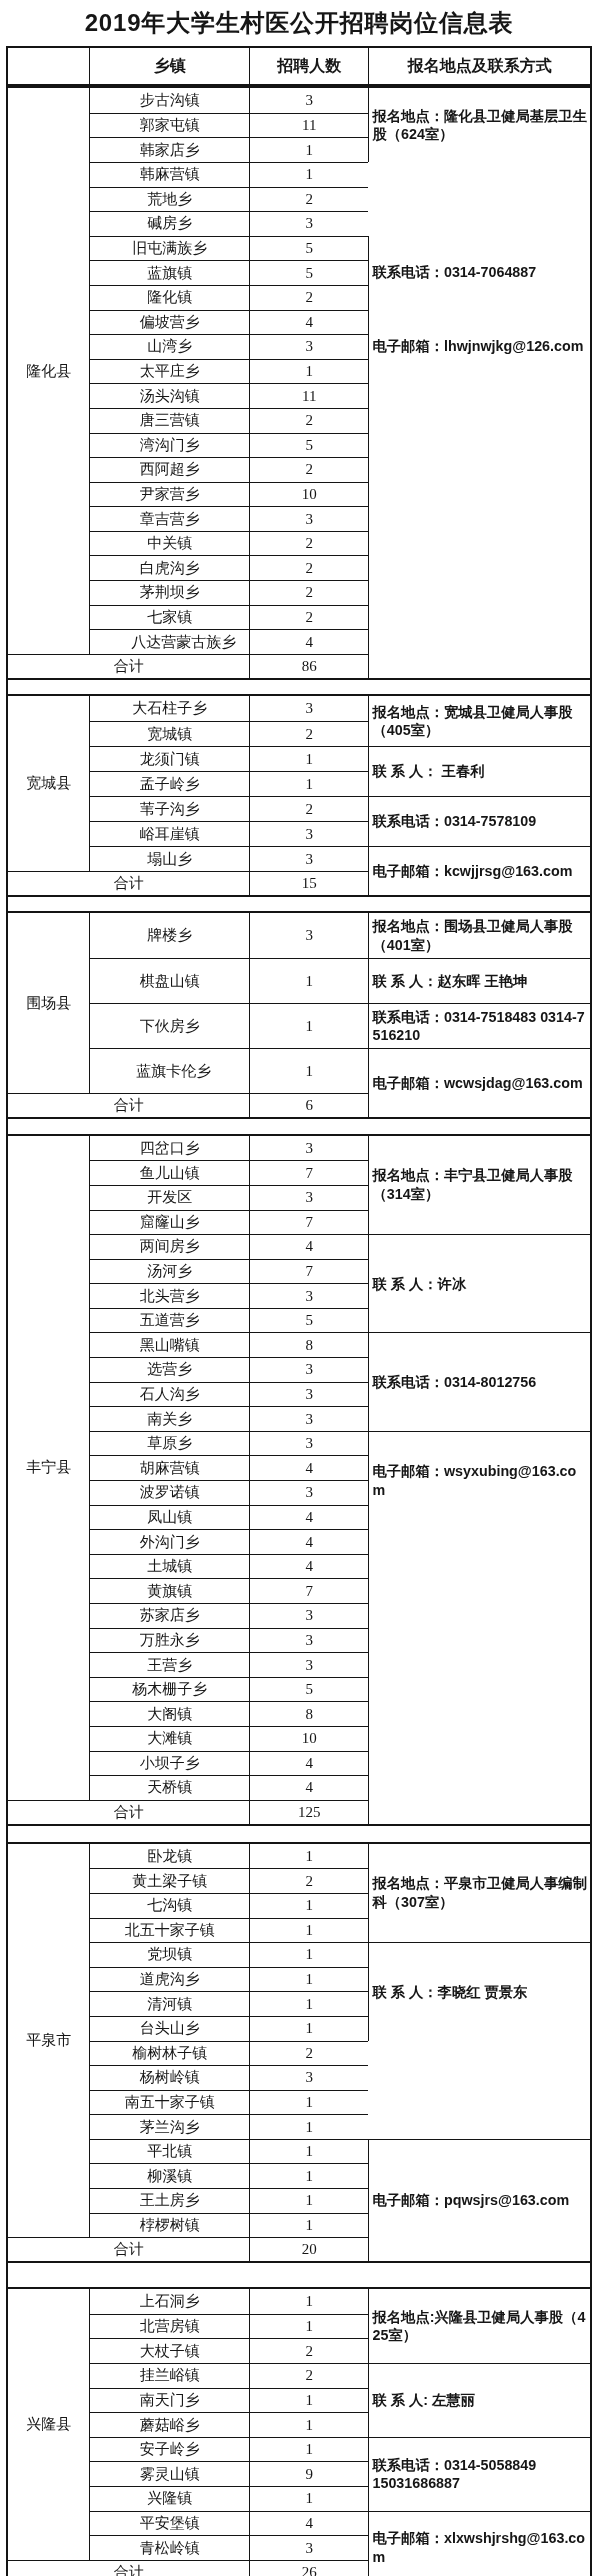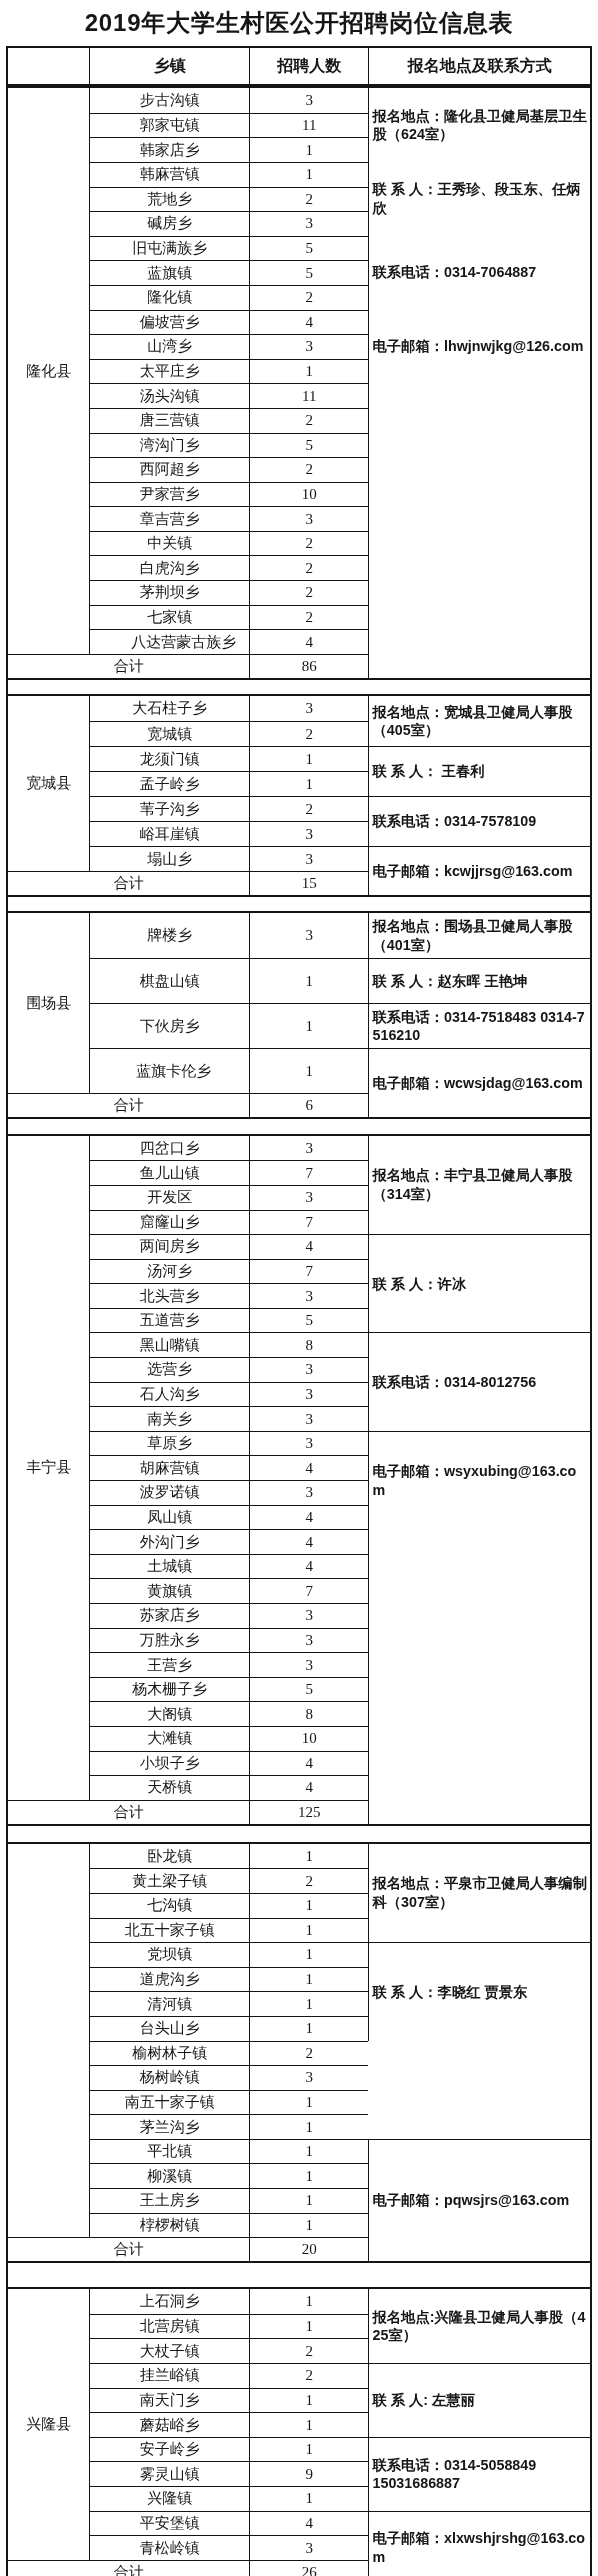--- a/index.html
+++ b/index.html
@@ -75,21 +75,20 @@
         <div class="cell count bl bt" style="grid-area: 19 / 3 / 20;">2</div>
         <div class="cell town bl bt" style="grid-area: 20 / 2 / 21;">白虎沟乡</div>
         <div class="cell count bl bt" style="grid-area: 20 / 3 / 21;">2</div>
         <div class="cell town bl bt" style="grid-area: 21 / 2 / 22;">茅荆坝乡</div>
         <div class="cell count bl bt" style="grid-area: 21 / 3 / 22;">2</div>
         <div class="cell town bl bt" style="grid-area: 22 / 2 / 23;">七家镇</div>
         <div class="cell count bl bt" style="grid-area: 22 / 3 / 23;">2</div>
         <div class="cell town bl bt" style="grid-area: 23 / 2 / 24; padding-left: 28px;">八达营蒙古族乡</div>
         <div class="cell count bl bt" style="grid-area: 23 / 3 / 24;">4</div>
         <div class="cell contact bl" style="grid-area: 1 / 4 / 4;">报名地点：隆化县卫健局基层卫生股（624室）</div>
-        <div class="cell contact bl" style="grid-area: 4 / 4 / 7;">联 系 人：王秀珍、段玉东、任炳欣</div>
         <div class="cell contact bl" style="grid-area: 7 / 4 / 10;">联系电话：0314-7064887</div>
         <div class="cell contact bl" style="grid-area: 10 / 4 / 13;">电子邮箱：lhwjnwjkg@126.com</div>
         <div class="cell contact bl" style="grid-area: 13 / 4 / 25;"></div>
         <div class="cell totlab bt" style="grid-area: 24 / 1 / 25 / 3;">合计</div>
         <div class="cell count bl bt" style="grid-area: 24 / 3 / 25;">86</div>
       </div>
       <div class="gap" style="height: 14.3px;"></div>
       <div class="block" style="grid-template-rows: repeat(7, 25px) 24px;">
         <div class="cell county" style="grid-area: 1 / 1 / 8;">宽城县</div>
         <div class="cell town bl" style="grid-area: 1 / 2 / 2;">大石柱子乡</div>
@@ -191,20 +190,21 @@
         <div class="cell contact bl" style="grid-area: 1 / 4 / 5;">报名地点：丰宁县卫健局人事股（314室）</div>
         <div class="cell contact bl bt" style="grid-area: 5 / 4 / 9;">联 系 人：许冰</div>
         <div class="cell contact bl bt" style="grid-area: 9 / 4 / 13;">联系电话：0314-8012756</div>
         <div class="cell contact bl bt" style="grid-area: 13 / 4 / 17;">电子邮箱：wsyxubing@163.com</div>
         <div class="cell contact bl" style="grid-area: 17 / 4 / 29;"></div>
         <div class="cell totlab bt" style="grid-area: 28 / 1 / 29 / 3;">合计</div>
         <div class="cell count bl bt" style="grid-area: 28 / 3 / 29;">125</div>
       </div>
       <div class="gap" style="height: 16px;"></div>
       <div class="block" style="grid-template-rows: repeat(16, 24.6px) 24px;">
+        <div class="cell county" style="grid-area: 1 / 1 / 17;">平泉市</div>
         <div class="cell town bl" style="grid-area: 1 / 2 / 2;">卧龙镇</div>
         <div class="cell count bl" style="grid-area: 1 / 3 / 2;">1</div>
         <div class="cell town bl bt" style="grid-area: 2 / 2 / 3;">黄土梁子镇</div>
         <div class="cell count bl bt" style="grid-area: 2 / 3 / 3;">2</div>
         <div class="cell town bl bt" style="grid-area: 3 / 2 / 4;">七沟镇</div>
         <div class="cell count bl bt" style="grid-area: 3 / 3 / 4;">1</div>
         <div class="cell town bl bt" style="grid-area: 4 / 2 / 5;">北五十家子镇</div>
         <div class="cell count bl bt" style="grid-area: 4 / 3 / 5;">1</div>
         <div class="cell town bl bt" style="grid-area: 5 / 2 / 6;">党坝镇</div>
         <div class="cell count bl bt" style="grid-area: 5 / 3 / 6;">1</div>

